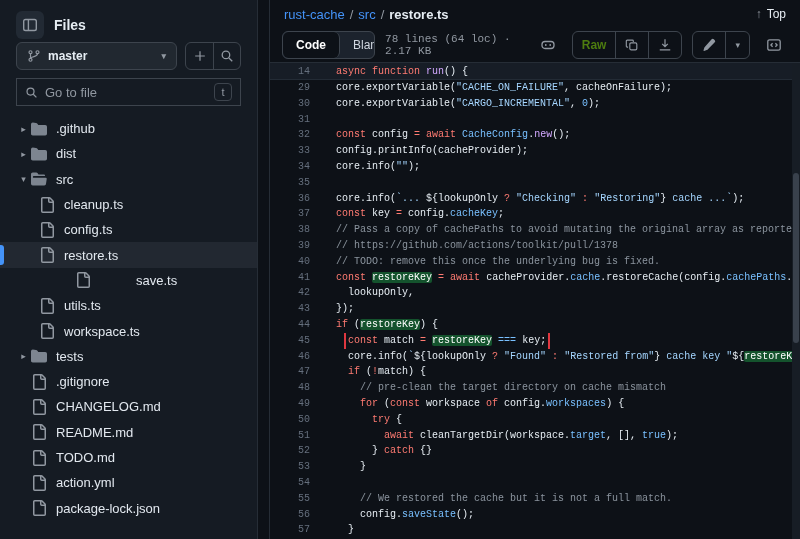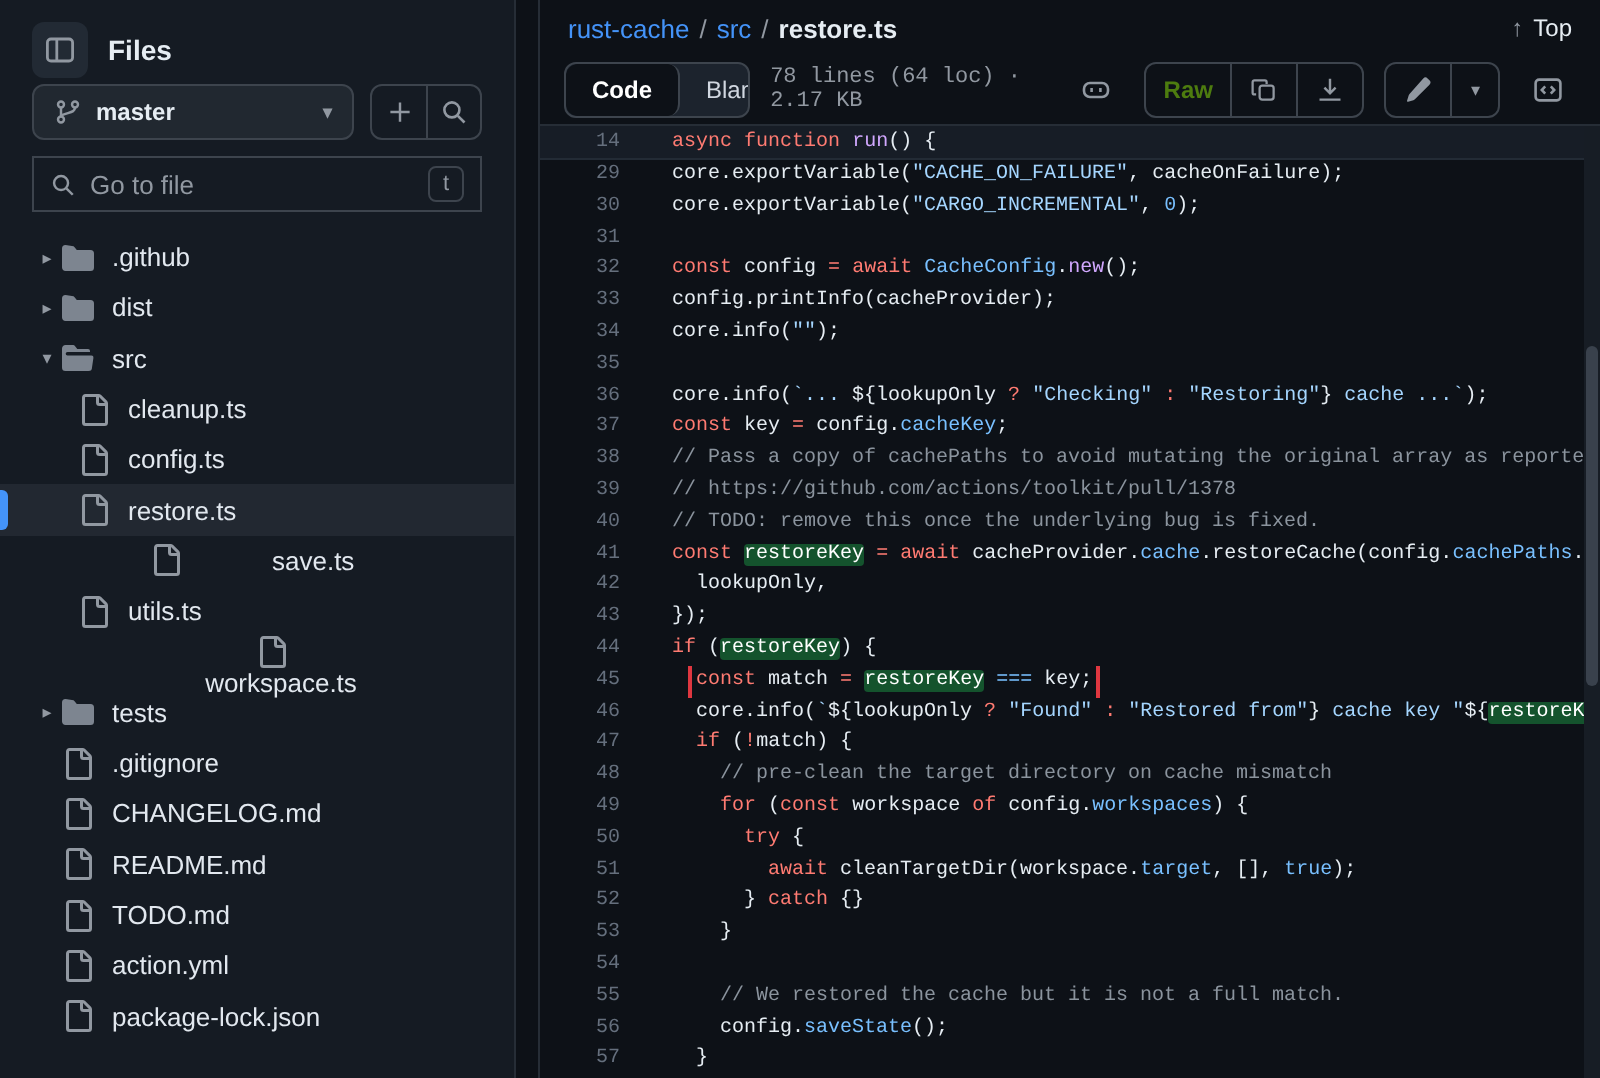--- a/index.html
+++ b/index.html
@@ -238,21 +238,21 @@
       </div>
       <div class="tree-row" style="padding-left: 24px;">
         <span class="chev"></span>
         <span class="ticon">
           <svg width="16" height="16" viewBox="0 0 16 16" fill="#9198a1">
             <path d="M2 1.75C2 .78 2.78 0 3.75 0h6.59c.46 0 .9.18 1.23.51l2.92 2.92c.33.33.51.77.51 1.23v9.59A1.75 1.75 0 0 1 13.25 16h-9.5A1.75 1.75 0 0 1 2 14.25Zm1.75-.25a.25.25 0 0 0-.25.25v12.5c0 .14.11.25.25.25h9.5a.25.25 0 0 0 .25-.25V6h-2.75A1.75 1.75 0 0 1 9 4.25V1.5Zm6.75.06v2.69c0 .14.11.25.25.25h2.69l-2.94-2.94Z"></path>
           </svg>
         </span>
         <span>utils.ts</span>
       </div>
-      <div class="tree-row" style="padding-left: 24px; flex-direction: column;">
+      <div class="tree-row" style="padding-left: 24px;">
         <span class="chev"></span>
         <span class="ticon">
           <svg width="16" height="16" viewBox="0 0 16 16" fill="#9198a1">
             <path d="M2 1.75C2 .78 2.78 0 3.75 0h6.59c.46 0 .9.18 1.23.51l2.92 2.92c.33.33.51.77.51 1.23v9.59A1.75 1.75 0 0 1 13.25 16h-9.5A1.75 1.75 0 0 1 2 14.25Zm1.75-.25a.25.25 0 0 0-.25.25v12.5c0 .14.11.25.25.25h9.5a.25.25 0 0 0 .25-.25V6h-2.75A1.75 1.75 0 0 1 9 4.25V1.5Zm6.75.06v2.69c0 .14.11.25.25.25h2.69l-2.94-2.94Z"></path>
           </svg>
         </span>
         <span>workspace.ts</span>
       </div>
       <div class="tree-row" style="padding-left: 16px;">
         <span class="chev">▸</span>

